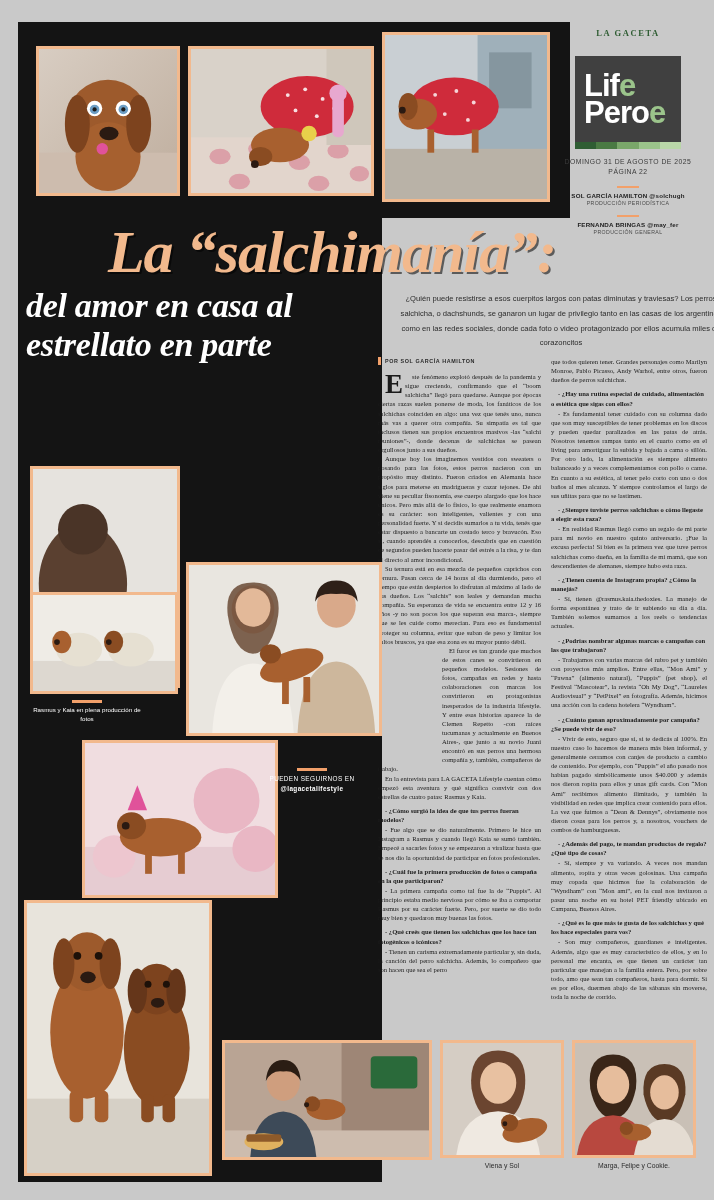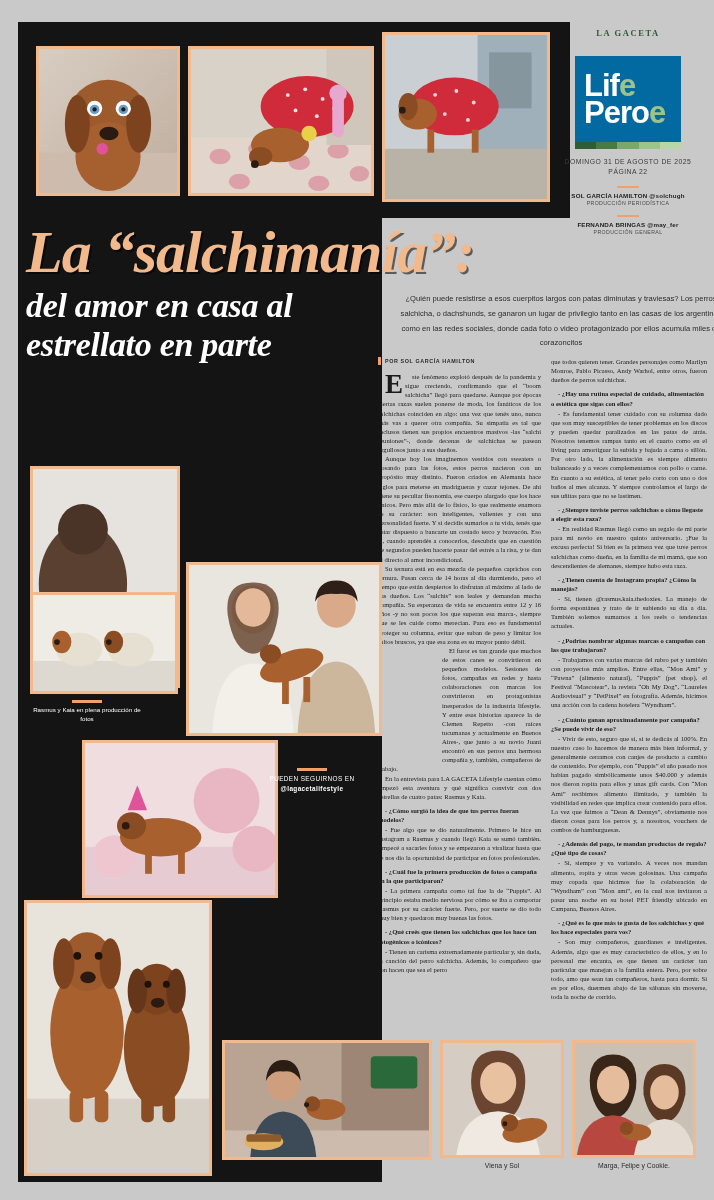--- a/index.html
+++ b/index.html
@@ -54,21 +54,21 @@
     font-size: 8.5px;
     letter-spacing: 1.6px;
     color: #2f5d33;
     font-weight: bold;
     margin-bottom: 18px;
     margin-top: 2px;
   }
   .mh-box {
     width: 106px; height: 93px;
     margin: 0 auto;
-    background: #0369a1;
+    background: #404040;
     position: relative;
   }
   .mh-logo {
     position: absolute;
     left: 9px; top: 16px;
     text-align: left;
     line-height: 0.88;
     font-family: "Liberation Sans", sans-serif;
     font-weight: bold;
     font-size: 31px;
@@ -116,20 +116,21 @@
   .hl-1 {
     font-family: "Liberation Serif", serif;
     font-style: italic;
     font-weight: bold;
     font-size: 60px;
     color: #f2b98d;
     letter-spacing: -1px;
     line-height: 0.95;
     white-space: nowrap;
     text-shadow: 2px 2px 0 rgba(0,0,0,0.55);
+    text-align: right;
   }
   .hl-2 {
     font-family: "Liberation Serif", serif;
     font-style: italic;
     font-weight: bold;
     font-size: 34px;
     color: #ffffff;
     line-height: 1.14;
     letter-spacing: -0.3px;
     margin-top: 6px;

